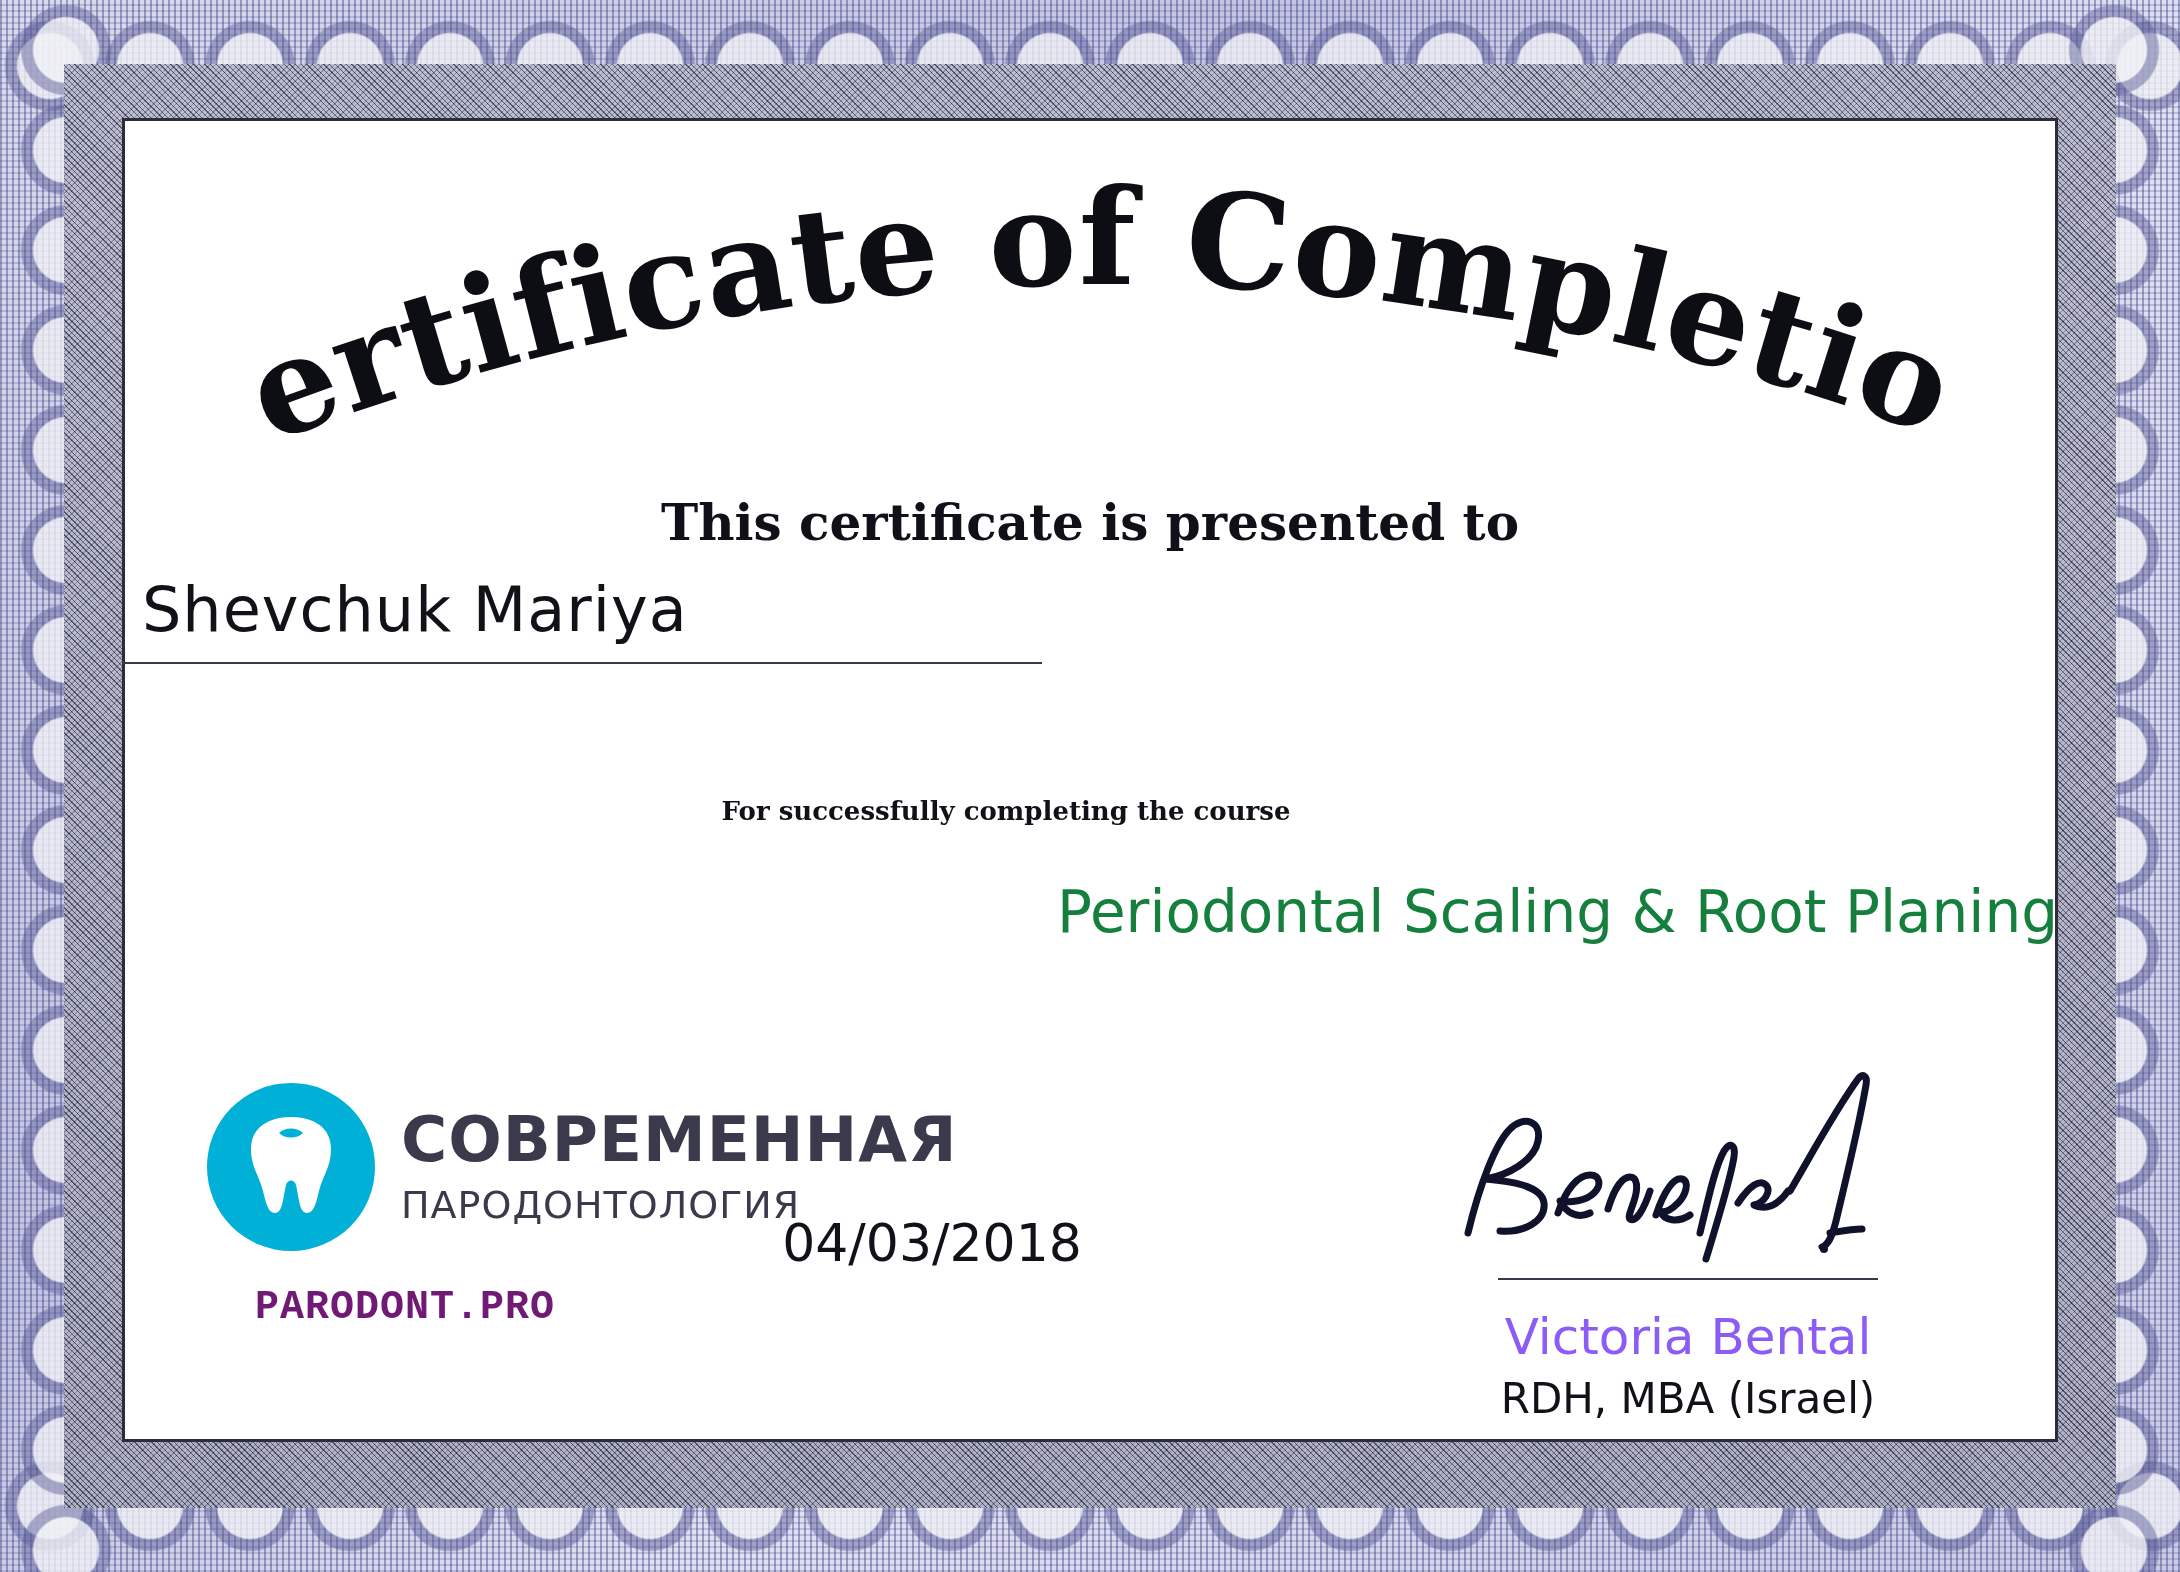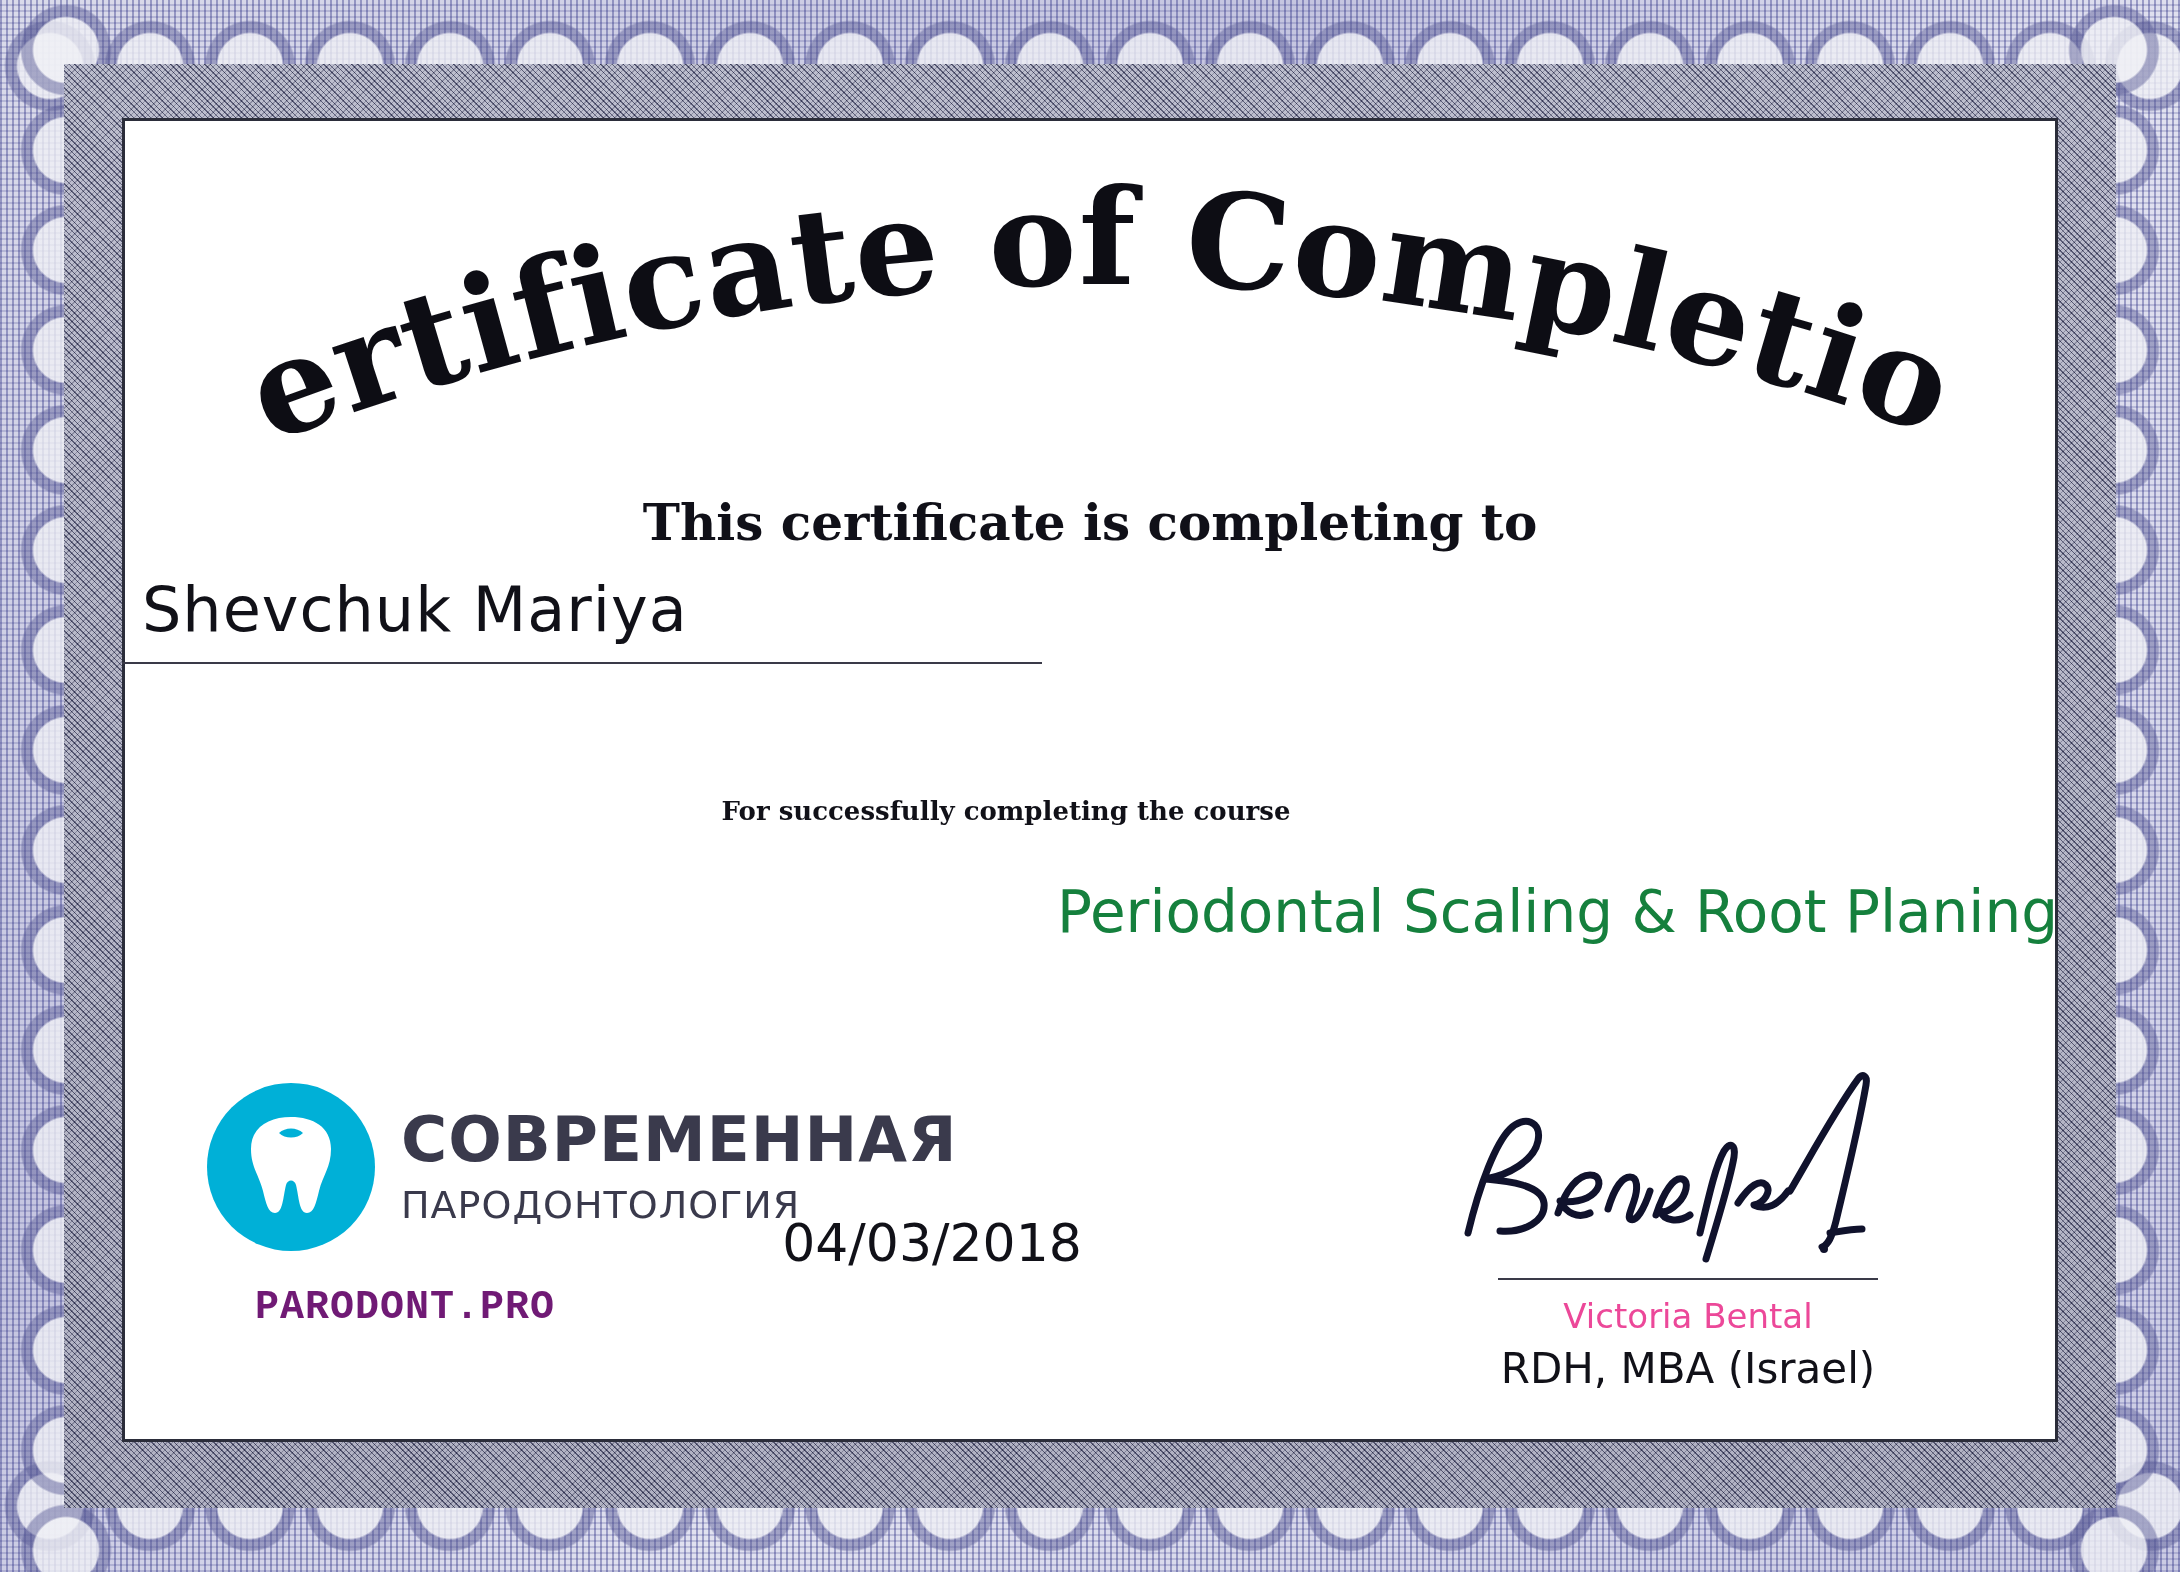--- a/index.html
+++ b/index.html
@@ -259,24 +259,24 @@
     left: 50%;
     top: 0;
     transform: translateX(-50%);
   }
   .signature-line {
     border-bottom: 2px solid #3a3a48;
     width: 380px;
     margin: 0 auto;
   }
   .signer-name {
-    margin-top: 16px;
-    font-family: "DejaVu Sans", "Liberation Sans", sans-serif;
-    font-size: 34px;
-    color: #ec4899;
+    margin-top: 28px;
+    font-family: "DejaVu Sans", "Liberation Sans", sans-serif;
+    font-size: 50px;
+    color: #8b5cf6;
   }
   .signer-title {
     margin-top: 8px;
     font-family: "DejaVu Sans", "Liberation Sans", sans-serif;
     font-size: 42px;
     color: #111118;
   }
 </style>
 </head>
 <body>
@@ -297,21 +297,21 @@
       <svg width="1936" height="330" viewBox="0 0 1936 330" xmlns="http://www.w3.org/2000/svg">
         <defs>
           <path id="arcPath" d="M 150,300 Q 968,-10 1800,290" fill="none"></path>
         </defs>
         <text text-anchor="middle">
           <textPath href="#arcPath" startOffset="50%">Certificate of Completion</textPath>
         </text>
       </svg>
     </div>
 
-    <div class="presented-to">This certificate is completing to</div>
+    <div class="presented-to">This certificate is presented to</div>
 
     <div class="recipient-wrap">
       <div class="recipient">Shevchuk Mariya</div>
     </div>
 
     <div class="for-course">For successfully completing the course</div>
     <div class="course-name">Periodontal Scaling &amp; Root Planing</div>
 
     <div class="footer">
 

